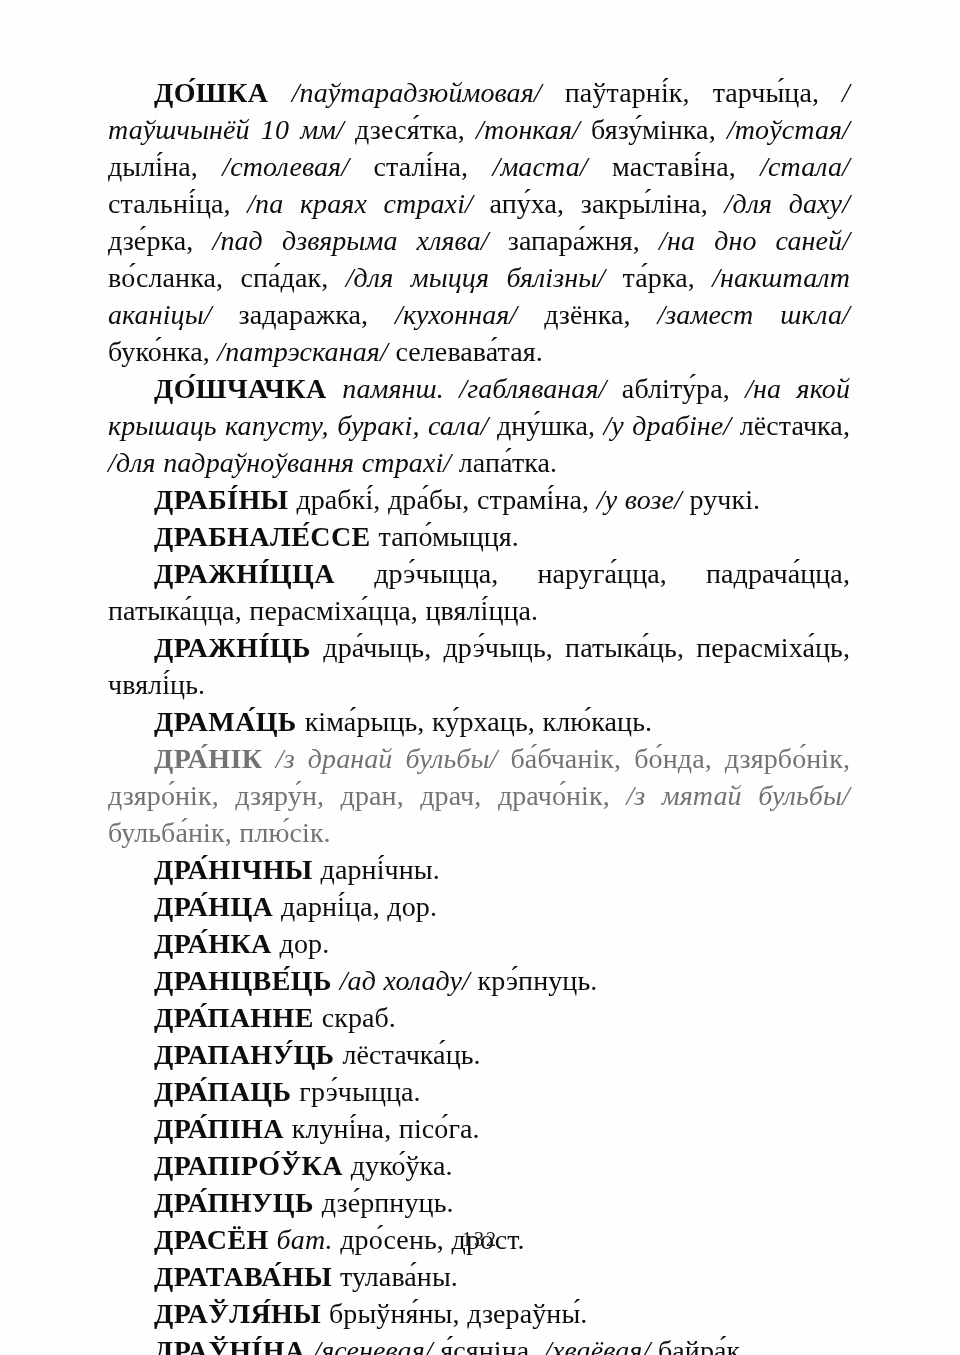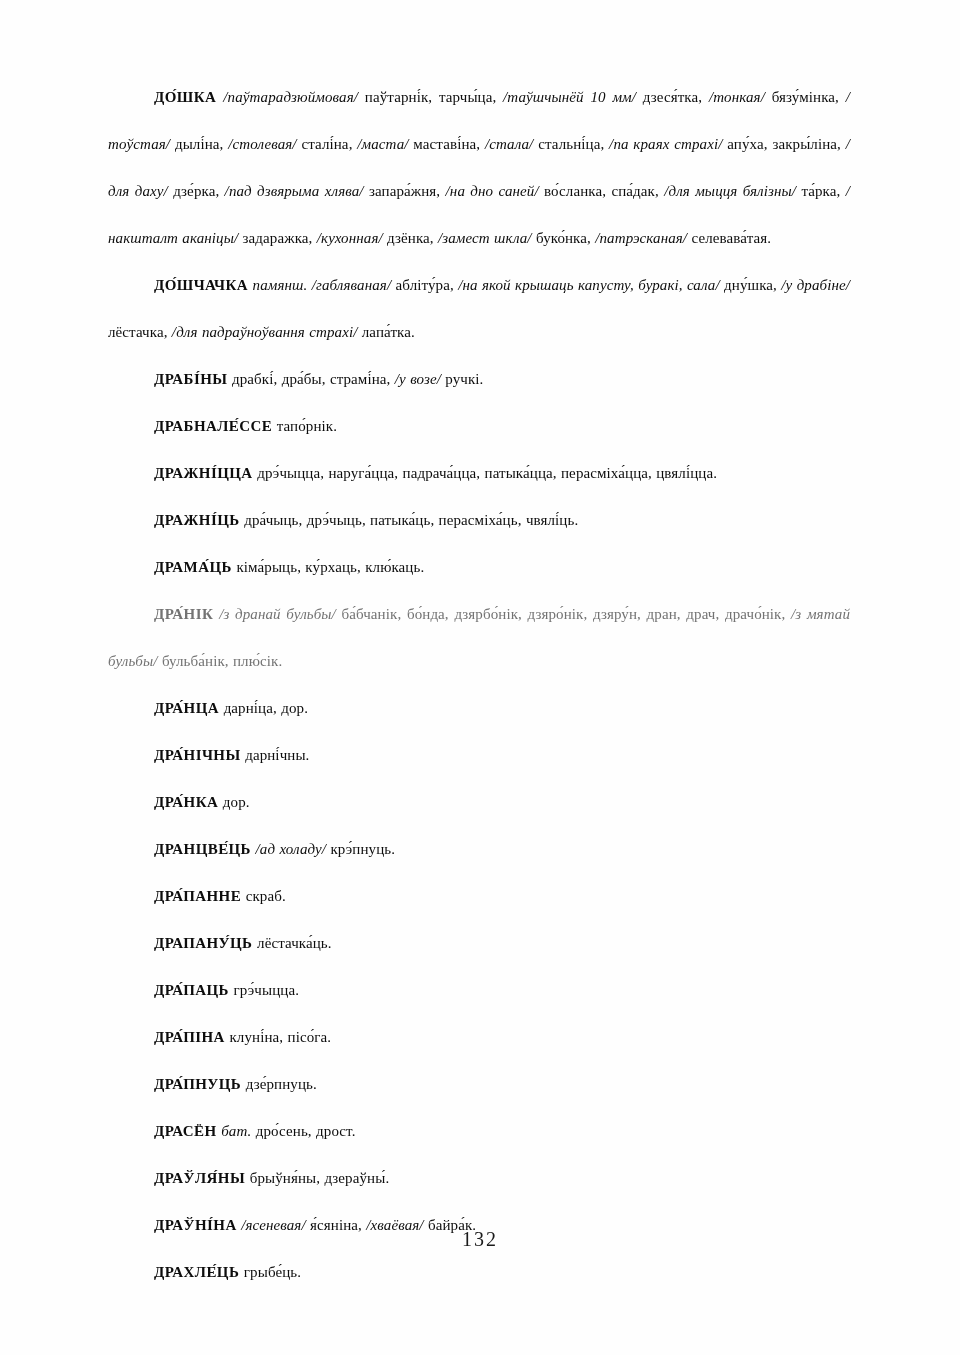--- a/index.html
+++ b/index.html
@@ -20,22 +20,22 @@
   }
   #textblock {
     position: absolute;
     left: 108px;
     top: 74px;
     width: 742px;
   }
   .entry {
     margin: 0;
     padding: 0;
-    font-size: 15px;
-    line-height: 47px;
+    font-size: 28px;
+    line-height: 37px;
     text-align: left;
     text-indent: 0;
     letter-spacing: 0.1px;
     word-spacing: 0.5px;
   }
   
   .entry.indent {
     text-indent: 46px;
   }
   
@@ -71,35 +71,37 @@
 </style>
 </head>
 <body style="color: rgb(13, 13, 13);">
 
 <div id="page" style="background: rgb(254, 254, 254);">
 
   <div id="textblock">
       <p class="entry indent justify"><span class="hw">ДО́ШКА </span><span class="gl">/паўтарадзюймовая/</span><span class="plain"> паўтарні́к, тарчы́ца, </span><span class="gl">/таўшчынёй 10 мм/</span><span class="plain"> дзеся́тка, </span><span class="gl">/тонкая/</span><span class="plain"> бязу́мінка, </span><span class="gl">/тоўстая/</span><span class="plain"> дылі́на, </span><span class="gl">/столевая/</span><span class="plain"> сталі́на, </span><span class="gl">/маста/</span><span class="plain"> маставі́на, </span><span class="gl">/стала/</span><span class="plain"> стальні́ца, </span><span class="gl">/па краях страхі/</span><span class="plain"> апу́ха, закры́ліна, </span><span class="gl">/для даху/</span><span class="plain"> дзе́рка, </span><span class="gl">/пад дзвярыма хлява/</span><span class="plain"> запара́жня, </span><span class="gl">/на дно саней/</span><span class="plain"> во́сланка, спа́дак, </span><span class="gl">/для мыцця бялізны/</span><span class="plain"> та́рка, </span><span class="gl">/накшталт аканіцы/</span><span class="plain"> задаражка, </span><span class="gl">/кухонная/</span><span class="plain"> дзёнка, </span><span class="gl">/замест шкла/</span><span class="plain"> буко́нка, </span><span class="gl">/патрэсканая/</span><span class="plain"> селевава́тая.</span></p>
       <p class="entry indent justify"><span class="hw">ДО́ШЧАЧКА </span><span class="gl">памянш.</span><span class="plain"> </span><span class="gl">/габляваная/</span><span class="plain"> абліту́ра, </span><span class="gl">/на якой крышаць капусту, буракі, сала/</span><span class="plain"> дну́шка, </span><span class="gl">/у драбіне/</span><span class="plain"> лёстачка, </span><span class="gl">/для падраўноўвання страхі/</span><span class="plain"> лапа́тка.</span></p>
       <p class="entry indent"><span class="hw">ДРАБІ́НЫ </span><span class="plain">драбкі́, дра́бы, страмі́на, </span><span class="gl">/у возе/</span><span class="plain"> ручкі.</span></p>
-      <p class="entry indent"><span class="hw">ДРАБНАЛЕ́ССЕ </span><span class="plain">тапо́рнік.</span></p>
+      <p class="entry indent"><span class="hw">ДРАБНАЛЕ́ССЕ </span><span class="plain">тапо́мыцця.</span></p>
       <p class="entry indent justify"><span class="hw">ДРАЖНІ́ЦЦА </span><span class="plain">дрэ́чыцца, наруга́цца, падрача́цца, патыка́цца, перасміха́цца, цвялі́цца.</span></p>
       <p class="entry indent justify"><span class="hw">ДРАЖНІ́ЦЬ </span><span class="plain">дра́чыць, дрэ́чыць, патыка́ць, перасміха́ць, чвялі́ць.</span></p>
       <p class="entry indent"><span class="hw">ДРАМА́ЦЬ </span><span class="plain">кіма́рыць, ку́рхаць, клю́каць.</span></p>
       <p class="entry indent justify faded"><span class="hw">ДРА́НІК </span><span class="gl">/з дранай бульбы/</span><span class="plain"> ба́бчанік, бо́нда, дзярбо́нік, дзяро́нік, дзяру́н, дран, драч, драчо́нік, </span><span class="gl">/з мятай бульбы/</span><span class="plain"> бульба́нік, плю́сік.</span></p>
+      <p class="entry indent"><span class="hw">ДРА́НІЧНЫ </span><span class="plain">дарні́чны.</span></p>
       <p class="entry indent"><span class="hw">ДРА́НЦА </span><span class="plain">дарні́ца, дор.</span></p>
-      <p class="entry indent"><span class="hw">ДРА́НІЧНЫ </span><span class="plain">дарні́чны.</span></p>
       <p class="entry indent"><span class="hw">ДРА́НКА </span><span class="plain">дор.</span></p>
       <p class="entry indent"><span class="hw">ДРАНЦВЕ́ЦЬ </span><span class="gl">/ад холаду/</span><span class="plain"> крэ́пнуць.</span></p>
       <p class="entry indent"><span class="hw">ДРА́ПАННЕ </span><span class="plain">скраб.</span></p>
       <p class="entry indent"><span class="hw">ДРАПАНУ́ЦЬ </span><span class="plain">лёстачка́ць.</span></p>
       <p class="entry indent"><span class="hw">ДРА́ПАЦЬ </span><span class="plain">грэ́чыцца.</span></p>
       <p class="entry indent"><span class="hw">ДРА́ПІНА </span><span class="plain">клуні́на, пісо́га.</span></p>
+      <p class="entry indent"><span class="hw">ДРАПІРО́ЎКА </span><span class="plain">дуко́ўка.</span></p>
       <p class="entry indent"><span class="hw">ДРА́ПНУЦЬ </span><span class="plain">дзе́рпнуць.</span></p>
       <p class="entry indent"><span class="hw">ДРАСЁН </span><span class="gl">бат.</span><span class="plain"> дро́сень, дрост.</span></p>
+      <p class="entry indent"><span class="hw">ДРАТАВА́НЫ </span><span class="plain"> тулава́ны.</span></p>
       <p class="entry indent"><span class="hw">ДРАЎЛЯ́НЫ </span><span class="plain">брыўня́ны, дзераўны́.</span></p>
       <p class="entry indent"><span class="hw">ДРАЎНІ́НА </span><span class="gl">/ясеневая/</span><span class="plain"> я́сяніна, </span><span class="gl">/хваёвая/</span><span class="plain"> байра́к.</span></p>
       <p class="entry indent"><span class="hw">ДРАХЛЕ́ЦЬ </span><span class="plain">грыбе́ць.</span></p>
     </div>
 
   <div id="folio">132</div>
 
 </div>
 
 </body></html>

